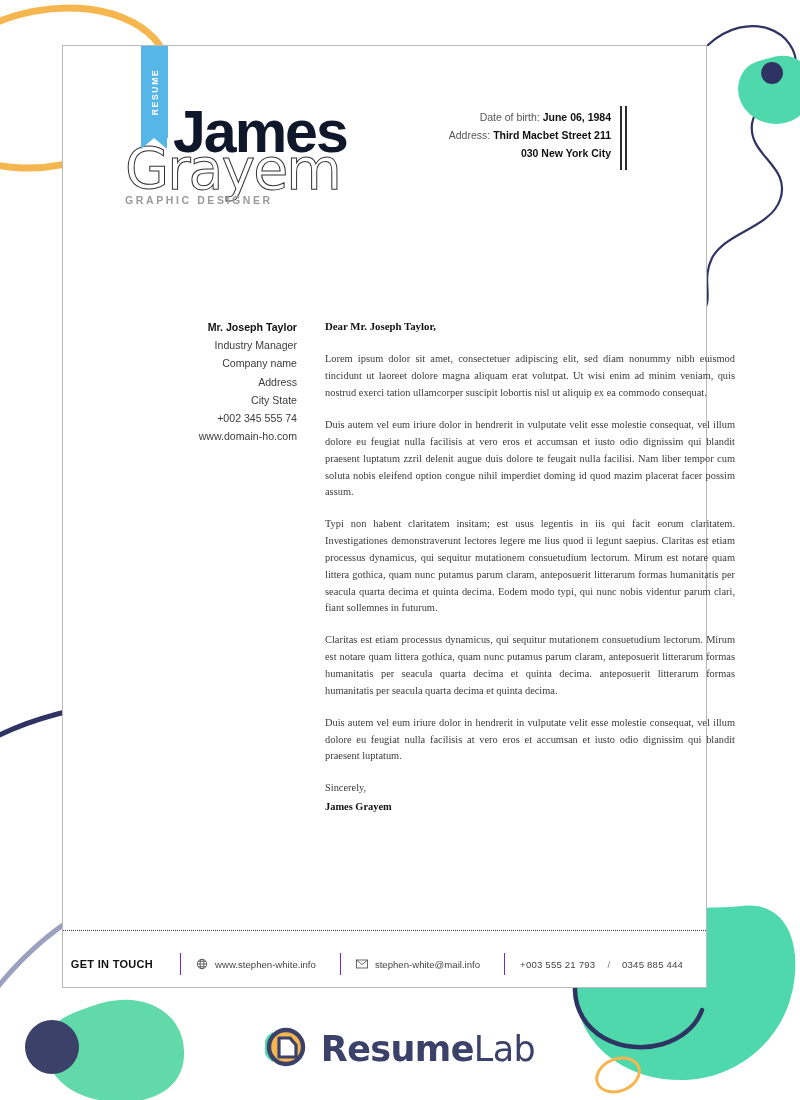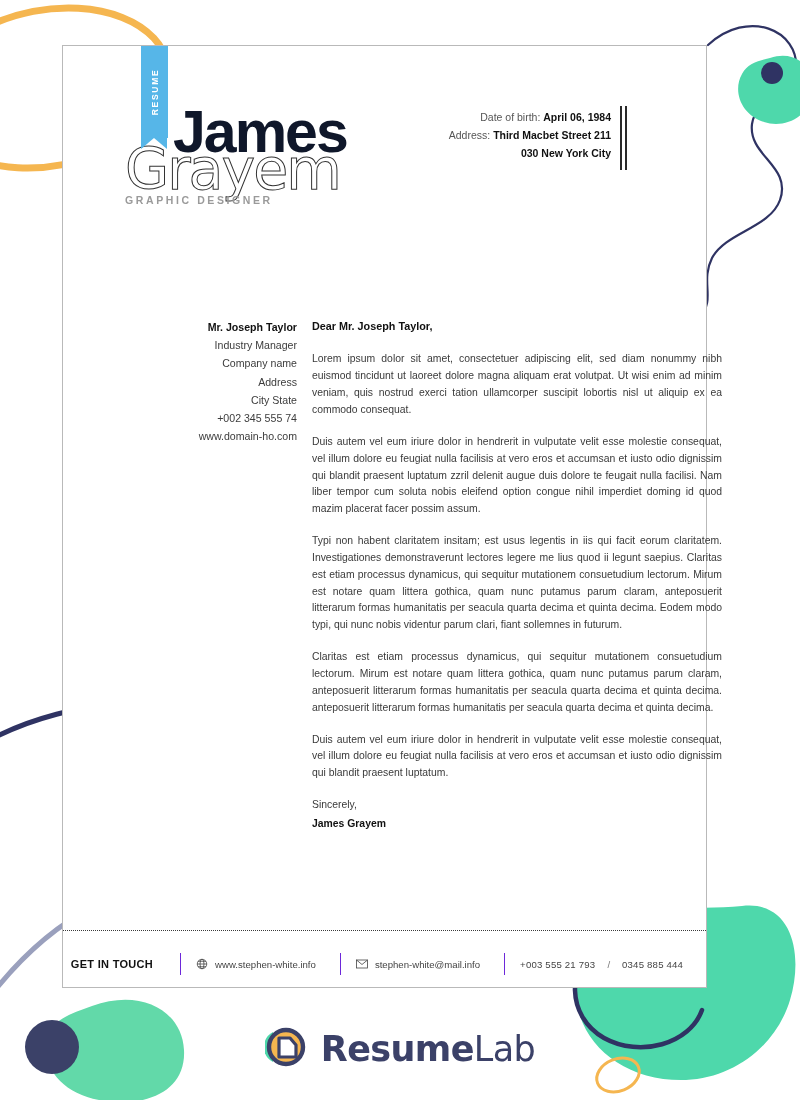--- a/index.html
+++ b/index.html
@@ -142,27 +142,28 @@
     width: 146px;
     text-align: right;
     font-size: 10.6px;
     line-height: 1.72;
     color: #3c3c3c;
   }
   .recipient .rec-name { font-weight: bold; color: #111111; }
 
   .letter-body {
     position: absolute;
-    left: 249px;
+    left: 262px;
     top: 272px;
     width: 410px;
     font-size: 10.4px;
     line-height: 1.62;
     color: #3a3a3a;
     text-align: justify;
+    font-family: Liberation Serif, serif;
   }
   .salutation {
     font-weight: bold;
     color: #111111;
     margin-bottom: 16px;
     font-size: 10.8px;
   }
   .letter-body p { margin-bottom: 15px; }
   .closing { margin-top: 6px; }
   .closing .sign-name {
@@ -276,21 +277,21 @@
     <div class="name-block">
       <div class="first-name">James</div>
       <div class="last-name">Grayem</div>
       <div class="job-title">GRAPHIC DESIGNER</div>
     </div>
   </div>
 
   <div class="personal-details">
     <div>
       <span>Date of birth:</span>
-      <b>April 06, 1984</b>
+      <b>June 06, 1984</b>
     </div>
     <div>
       <span>Address:</span>
       <b>Third Macbet Street 211</b>
     </div>
     <div>
       <b>030 New York City</b>
     </div>
   </div>
   <div class="detail-bars">

